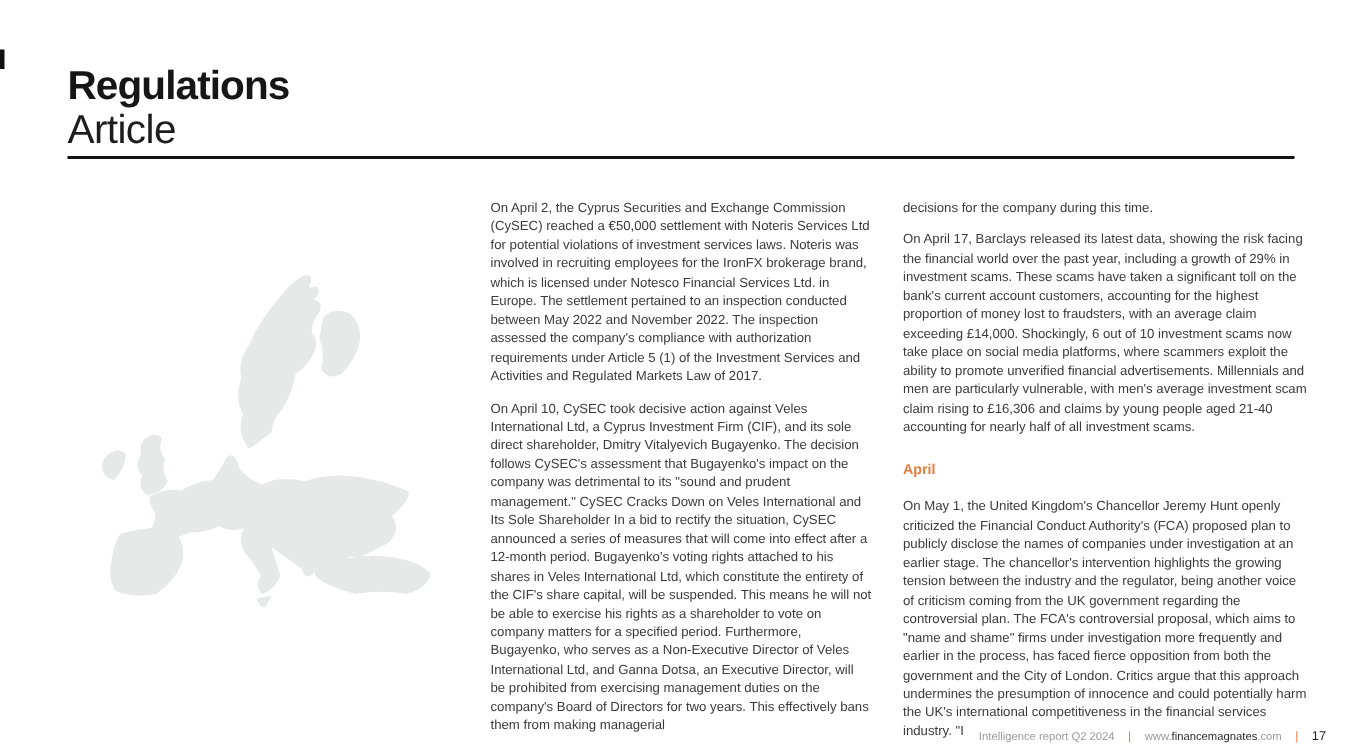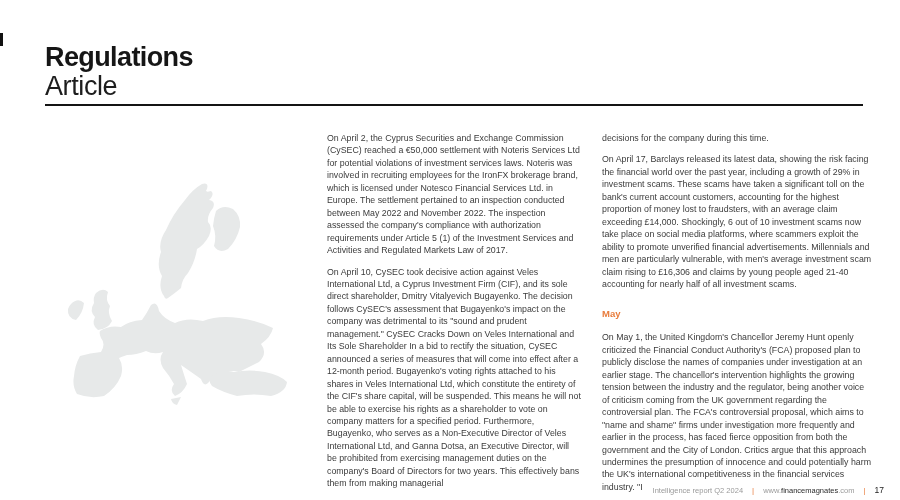--- a/index.html
+++ b/index.html
@@ -114,21 +114,21 @@
   </svg>
 
   <div class="col col-left">
     <p>On April 2, the Cyprus Securities and Exchange Commission (CySEC) reached a €50,000 settlement with Noteris Services Ltd for potential violations of investment services laws. Noteris was involved in recruiting employees for the IronFX brokerage brand, which is licensed under Notesco Financial Services Ltd. in Europe. The settlement pertained to an inspection conducted between May 2022 and November 2022. The inspection assessed the company's compliance with authorization requirements under Article 5 (1) of the Investment Services and Activities and Regulated Markets Law of 2017.</p>
     <p>On April 10, CySEC took decisive action against Veles International Ltd, a Cyprus Investment Firm (CIF), and its sole direct shareholder, Dmitry Vitalyevich Bugayenko. The decision follows CySEC's assessment that Bugayenko's impact on the company was detrimental to its "sound and prudent management." CySEC Cracks Down on Veles International and Its Sole Shareholder In a bid to rectify the situation, CySEC announced a series of measures that will come into effect after a 12-month period. Bugayenko's voting rights attached to his shares in Veles International Ltd, which constitute the entirety of the CIF's share capital, will be suspended. This means he will not be able to exercise his rights as a shareholder to vote on company matters for a specified period. Furthermore, Bugayenko, who serves as a Non-Executive Director of Veles International Ltd,  and Ganna Dotsa, an Executive Director, will be prohibited from exercising management duties on the company's Board of Directors for two years. This effectively bans them from making managerial</p>
   </div>
 
   <div class="col col-right">
     <p>decisions for the company during this time.</p>
     <p>On April 17, Barclays released its latest data, showing the risk facing the financial world over the past year, including a growth of 29% in investment scams. These scams have taken a significant toll on the bank's current account customers, accounting for the highest proportion of money lost to fraudsters, with an average claim exceeding £14,000. Shockingly, 6 out of 10 investment scams now take place on social media platforms, where scammers exploit the ability to promote unverified financial advertisements. Millennials and men are particularly vulnerable, with men's average investment scam claim rising to £16,306 and claims by young people aged 21-40 accounting for nearly half of all investment scams.</p>
-    <div class="month may">May</div>
+    <div class="month may">April</div>
     <p>On May 1, the United Kingdom's Chancellor Jeremy Hunt openly criticized the Financial Conduct Authority's (FCA) proposed plan to publicly disclose the names of companies under investigation at an earlier stage. The chancellor's intervention highlights the growing tension between the industry and the regulator, being another voice of criticism coming from the UK government regarding the controversial plan. The FCA's controversial proposal, which aims to "name and shame" firms under investigation more frequently and earlier in the process, has faced fierce opposition from both the government and the City of London.  Critics argue that this approach undermines the presumption of innocence and could potentially harm the UK's international competitiveness in the financial services industry. "I</p>
   </div>
 
   <div class="footer">
     <span>Intelligence report Q2 2024</span>
     <span class="sep">|</span>
     <span><span>www.</span><span class="site-name">financemagnates</span><span>.com</span></span>
     <span class="sep">|</span>
     <span class="page-num">17</span>
   </div>

